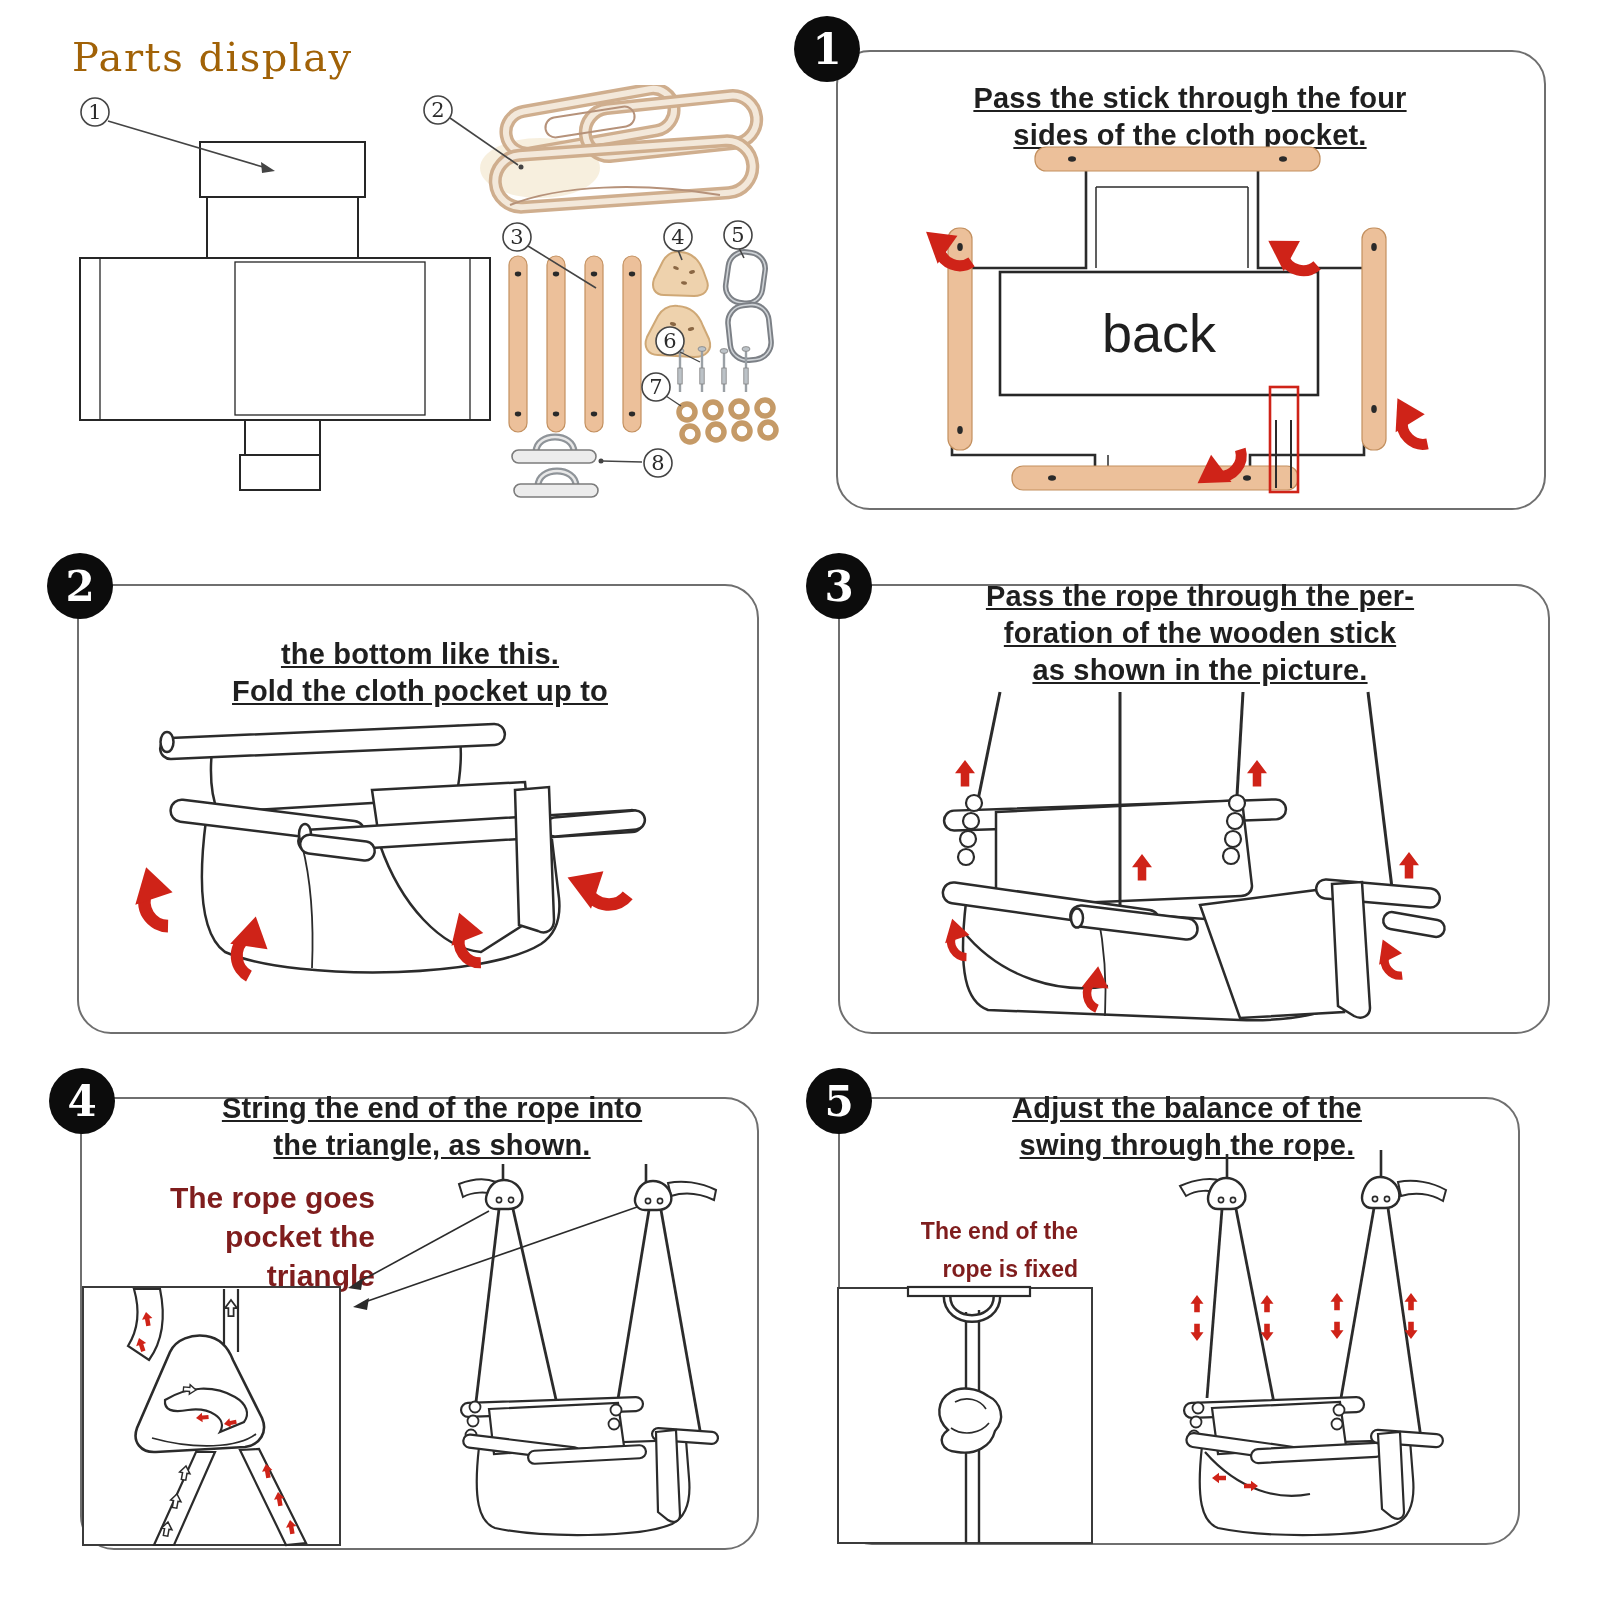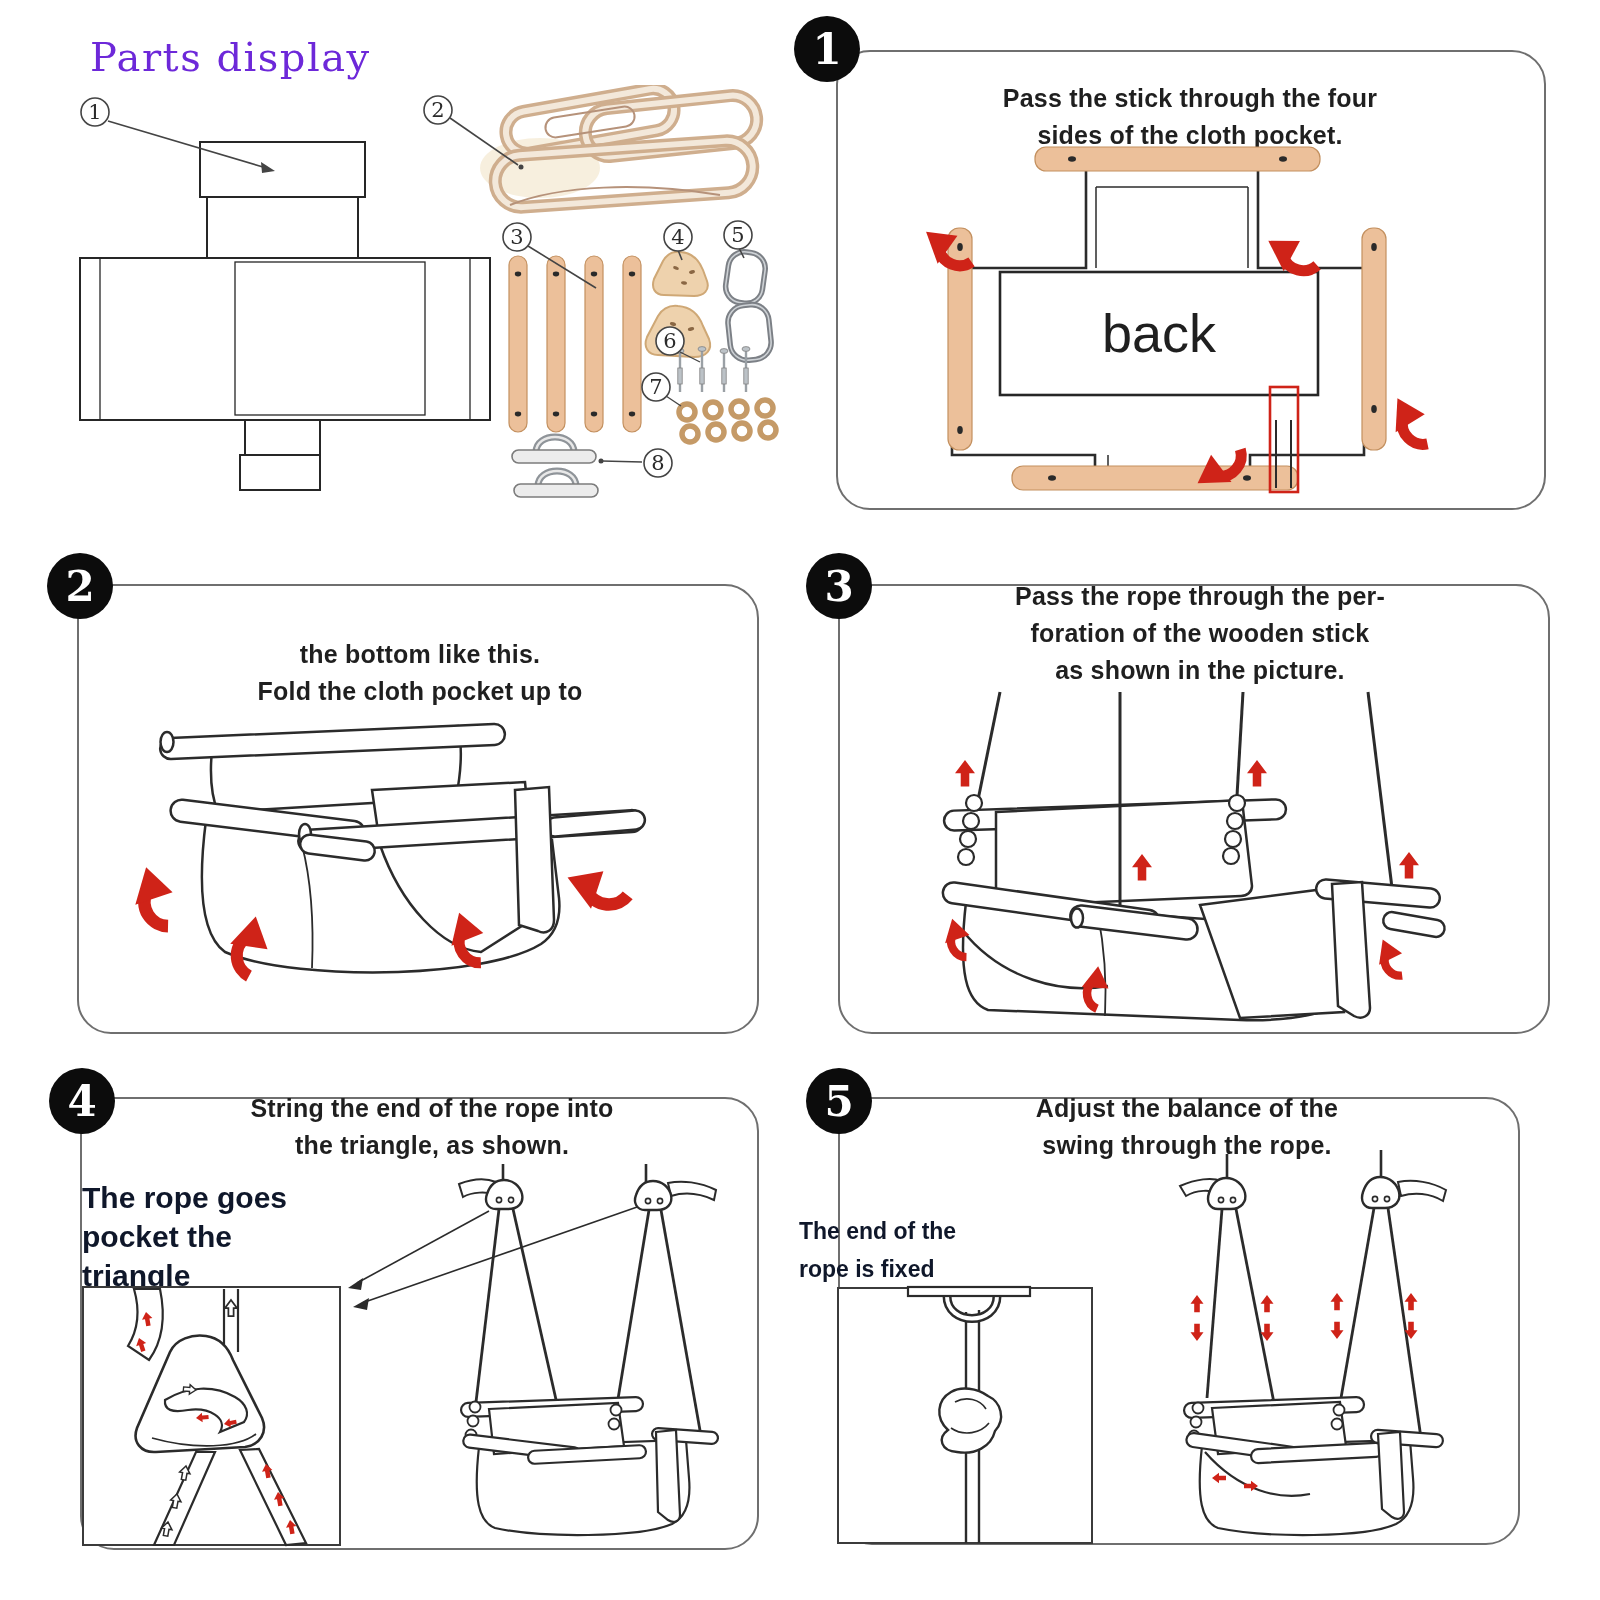--- a/index.html
+++ b/index.html
@@ -9,32 +9,32 @@
   #p1{left:836px;top:50px;width:706px;height:456px;}
   #p2{left:77px;top:584px;width:678px;height:446px;}
   #p3{left:838px;top:584px;width:708px;height:446px;}
   #p4{left:80px;top:1097px;width:675px;height:449px;}
   #p5{left:838px;top:1097px;width:678px;height:444px;}
   .badge{position:absolute;width:66px;height:66px;background:#0c0c0c;border-radius:50%;
          color:#fff;display:flex;align-items:center;justify-content:center;
          font-family:"DejaVu Serif",serif;font-weight:700;font-size:42px;z-index:9;}
   #b1{left:794px;top:16px;}  #b2{left:47px;top:553px;}  #b3{left:806px;top:553px;}
   #b4{left:49px;top:1068px;} #b5{left:806px;top:1068px;}
-  .caption{position:absolute;color:#1f1f1f;font-weight:600;font-size:25px;line-height:37px;
-           text-align:center;letter-spacing:0.2px;z-index:3;}
+  .caption{position:absolute;color:#1f1f1f;font-weight:600;font-size:29px;line-height:37px;
+           text-align:center;letter-spacing:0.2px;z-index:3;text-decoration:underline;}
   #c1{left:880px;top:80px;width:620px;}
   #c2{left:120px;top:636px;width:600px;}
   #c3{left:892px;top:578px;width:616px;text-align:center;}
   #c4{left:130px;top:1090px;width:604px;}
   #c5{left:882px;top:1090px;width:610px;}
-  .note{position:absolute;color:#0f172a;font-weight:600;text-align:left;z-index:3;}
+  .note{position:absolute;color:#7f1d1d;font-weight:600;text-align:right;z-index:3;margin-left:31px;}
   #n4{left:82px;top:1178px;width:262px;font-size:30px;line-height:39px;}
   #n5{left:799px;top:1212px;width:248px;font-size:23px;line-height:38px;}
   .title{position:absolute;left:72px;top:34px;font-family:"DejaVu Serif",serif;
-         font-size:40px;color:#6d28d9;letter-spacing:1.5px;z-index:3;margin-left:18px;}
+         font-size:40px;color:#a16207;letter-spacing:1.5px;z-index:3;}
   .fig{position:absolute;z-index:4;}
   #fparts{left:55px;top:85px;}
   #f1{left:850px;top:128px;}
   #f2{left:95px;top:700px;}
   #f3{left:880px;top:655px;}
   #f4{left:80px;top:1150px;}
   #f5{left:836px;top:1140px;}
   .backtxt{font-family:"Liberation Sans",sans-serif;font-size:54px;font-weight:500;fill:#1f1f1f;}
   .pnum{font-family:"DejaVu Serif",serif;font-size:21px;fill:#2b2b2b;}
   svg .ln{stroke:#2b2b2b;fill:none;}

